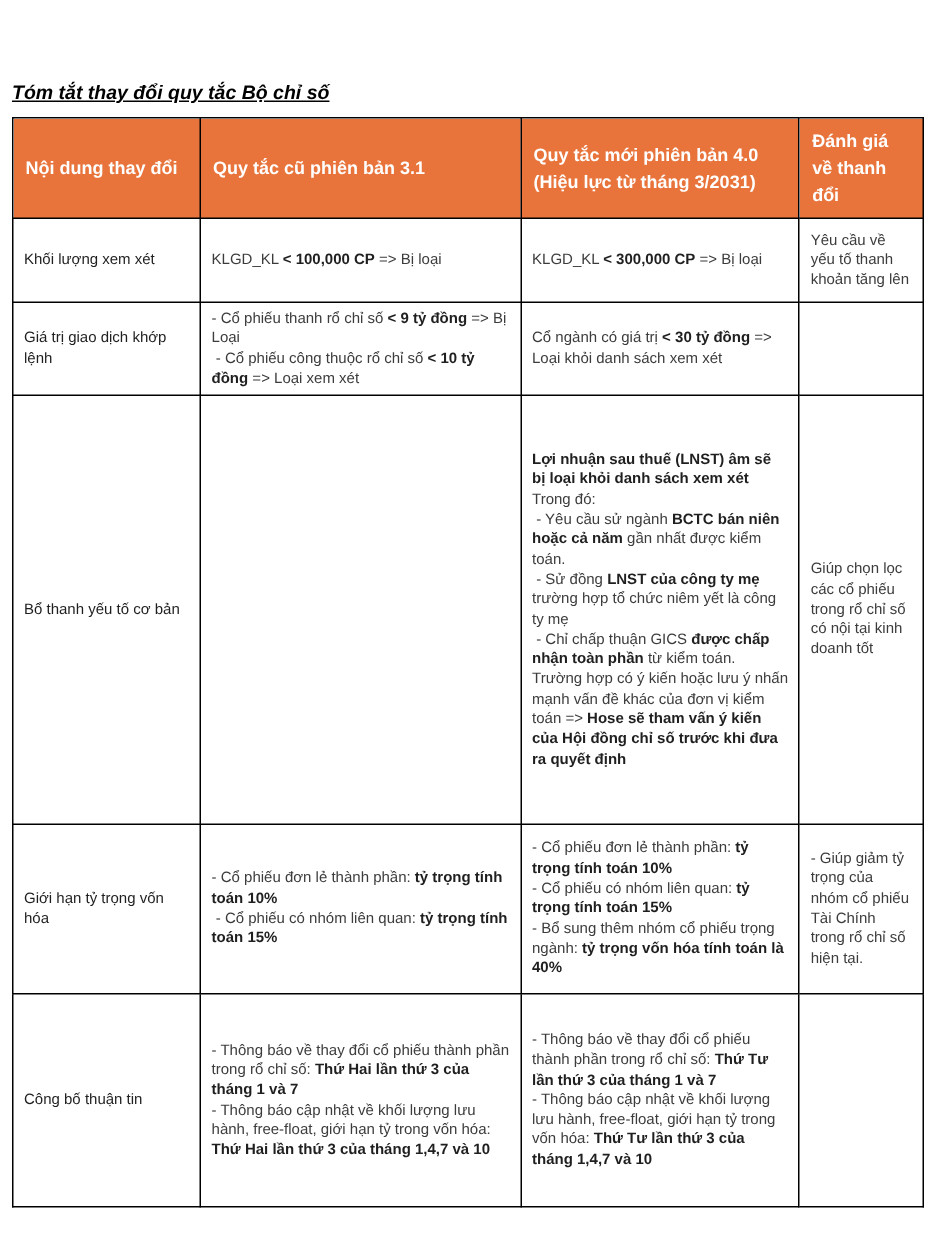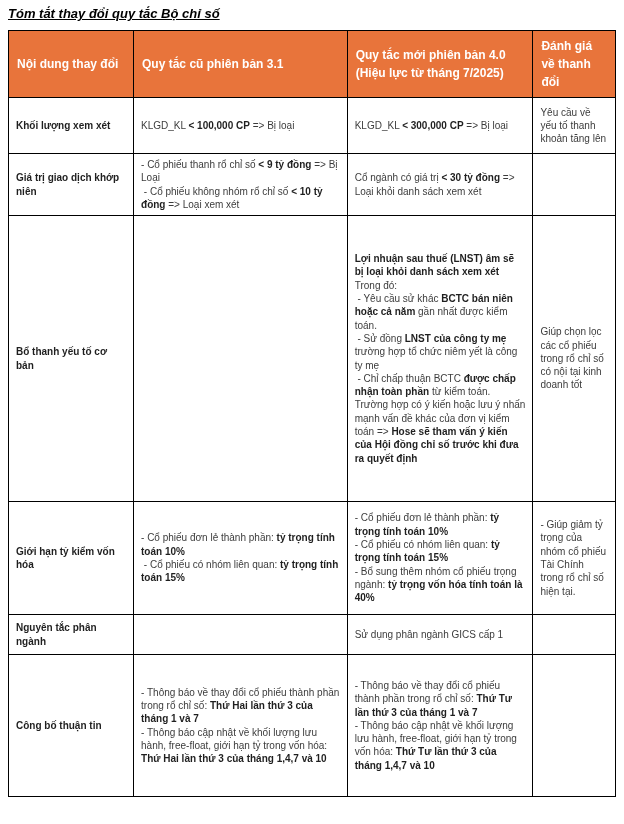--- a/index.html
+++ b/index.html
@@ -9,21 +9,21 @@
     --body-text:#3C3C3C;
     --strong-text:#1F1F1F;
   }
   *{box-sizing:border-box;}
   html,body{margin:0;padding:0;background:#fff;}
   body{
     width:624px;height:824px;
     font-family:"Liberation Sans",sans-serif;
     color:var(--body-text);
   }
-  .wrap{padding:4px 8px 0 8px;}
+  .wrap{padding:4px 8px 0 8px;margin-top:48px;}
   .title{
     display:inline-block;
     margin:2px 0 9px 0;
     font-size:13px;
     font-weight:bold;
     font-style:italic;
     text-decoration:underline;
     color:#000;
   }
   table{
@@ -42,21 +42,21 @@
   th{
     background:var(--header-bg);
     color:var(--header-text);
     text-align:left;
     font-weight:bold;
     font-size:12px;
     line-height:1.5;
     padding:6px 8px;
   }
   td.label{
-    font-weight:bold;
+    font-weight:normal;
     color:var(--strong-text);
   }
   .line{white-space:pre-wrap;}
   .b{font-weight:bold;color:var(--strong-text);}
 </style>
 </head>
 <body>
 
 <div class="wrap">
   <div class="title">Tóm tắt thay đổi quy tắc Bộ chỉ số</div>
@@ -65,84 +65,76 @@
     <colgroup>
         <col style="width: 20.6%;">
         <col style="width: 35.2%;">
         <col style="width: 30.6%;">
         <col style="width: 13.6%;">
       </colgroup>
     <thead>
         <tr style="height: 60px;">
           <th>Nội dung thay đổi</th>
           <th>Quy tắc cũ phiên bản 3.1</th>
-          <th>Quy tắc mới phiên bản 4.0 (Hiệu lực từ tháng 7/2025)</th>
+          <th>Quy tắc mới phiên bản 4.0 (Hiệu lực từ tháng 3/2031)</th>
           <th>Đánh giá về thanh đổi</th>
         </tr>
       </thead>
     <tbody>
         <tr style="height: 56px;">
           <td class="label">Khối lượng xem xét</td>
           <td>
             <div class="line"><span>KLGD_KL </span><span class="b">&lt; 100,000 CP</span><span> =&gt; Bị loại</span></div>
           </td>
           <td>
             <div class="line"><span>KLGD_KL </span><span class="b">&lt; 300,000 CP</span><span> =&gt; Bị loại</span></div>
           </td>
           <td>
             <div class="line"><span>Yêu cầu về yếu tố thanh khoản tăng lên</span></div>
           </td>
         </tr>
         <tr style="height: 62px;">
-          <td class="label">Giá trị giao dịch khớp niên</td>
+          <td class="label">Giá trị giao dịch khớp lệnh</td>
           <td>
             <div class="line"><span>- Cổ phiếu thanh rổ chỉ số </span><span class="b">&lt; 9 tỷ đồng</span><span> =&gt; Bị Loại</span></div>
-            <div class="line"><span> - Cổ phiếu không nhóm rổ chỉ số </span><span class="b">&lt; 10 tỷ đồng</span><span> =&gt; Loại xem xét</span></div>
+            <div class="line"><span> - Cổ phiếu công thuộc rổ chỉ số </span><span class="b">&lt; 10 tỷ đồng</span><span> =&gt; Loại xem xét</span></div>
           </td>
           <td>
             <div class="line"><span>Cổ ngành có giá trị </span><span class="b">&lt; 30 tỷ đồng</span><span> =&gt; Loại khỏi danh sách xem xét</span></div>
           </td>
           <td></td>
         </tr>
         <tr style="height: 286px;">
           <td class="label">Bổ thanh yếu tố cơ bản</td>
           <td></td>
           <td>
             <div class="line"><span class="b">Lợi nhuận sau thuế (LNST) âm sẽ bị loại khỏi danh sách xem xét</span></div>
             <div class="line"><span>Trong đó:</span></div>
-            <div class="line"><span> - Yêu cầu sử khác </span><span class="b">BCTC bán niên hoặc cả năm</span><span> gần nhất được kiểm toán.</span></div>
+            <div class="line"><span> - Yêu cầu sử ngành </span><span class="b">BCTC bán niên hoặc cả năm</span><span> gần nhất được kiểm toán.</span></div>
             <div class="line"><span> - Sử đồng </span><span class="b">LNST của công ty mẹ</span><span> trường hợp tổ chức niêm yết là công ty mẹ</span></div>
-            <div class="line"><span> - Chỉ chấp thuận BCTC </span><span class="b">được chấp nhận toàn phần</span><span> từ kiểm toán. Trường hợp có ý kiến hoặc lưu ý nhấn mạnh vấn đề khác của đơn vị kiểm toán =&gt; </span><span class="b">Hose sẽ tham vấn ý kiến của Hội đồng chỉ số trước khi đưa ra quyết định</span></div>
+            <div class="line"><span> - Chỉ chấp thuận GICS </span><span class="b">được chấp nhận toàn phần</span><span> từ kiểm toán. Trường hợp có ý kiến hoặc lưu ý nhấn mạnh vấn đề khác của đơn vị kiểm toán =&gt; </span><span class="b">Hose sẽ tham vấn ý kiến của Hội đồng chỉ số trước khi đưa ra quyết định</span></div>
           </td>
           <td>
             <div class="line"><span>Giúp chọn lọc các cổ phiếu trong rổ chỉ số có nội tại kinh doanh tốt</span></div>
           </td>
         </tr>
         <tr style="height: 113px;">
-          <td class="label">Giới hạn tỷ kiểm vốn hóa</td>
+          <td class="label">Giới hạn tỷ trọng vốn hóa</td>
           <td>
             <div class="line"><span>- Cổ phiếu đơn lẻ thành phần: </span><span class="b">tỷ trọng tính toán 10%</span></div>
             <div class="line"><span> - Cổ phiếu có nhóm liên quan: </span><span class="b">tỷ trọng tính toán 15%</span></div>
           </td>
           <td>
             <div class="line"><span>- Cổ phiếu đơn lẻ thành phần: </span><span class="b">tỷ trọng tính toán 10%</span></div>
             <div class="line"><span>- Cổ phiếu có nhóm liên quan: </span><span class="b">tỷ trọng tính toán 15%</span></div>
             <div class="line"><span>- Bổ sung thêm nhóm cổ phiếu trọng ngành: </span><span class="b">tỷ trọng vốn hóa tính toán là 40%</span></div>
           </td>
           <td>
             <div class="line"><span>- Giúp giảm tỷ trọng của nhóm cổ phiếu Tài Chính trong rổ chỉ số hiện tại.</span></div>
           </td>
-        </tr>
-        <tr style="height: 40px;">
-          <td class="label">Nguyên tắc phân ngành</td>
-          <td></td>
-          <td>
-            <div class="line"><span>Sử dụng phân ngành GICS cấp 1</span></div>
-          </td>
-          <td></td>
         </tr>
         <tr style="height: 142px;">
           <td class="label">Công bố thuận tin</td>
           <td>
             <div class="line"><span>- Thông báo về thay đổi cổ phiếu thành phần trong rổ chỉ số: </span><span class="b">Thứ Hai lần thứ 3 của tháng 1 và 7</span></div>
             <div class="line"><span>- Thông báo cập nhật về khối lượng lưu hành, free-float, giới hạn tỷ trong vốn hóa: </span><span class="b">Thứ Hai lần thứ 3 của tháng 1,4,7 và 10</span></div>
           </td>
           <td>
             <div class="line"><span>- Thông báo về thay đổi cổ phiếu thành phần trong rổ chỉ số: </span><span class="b">Thứ Tư lần thứ 3 của tháng 1 và 7</span></div>
             <div class="line"><span>- Thông báo cập nhật về khối lượng lưu hành, free-float, giới hạn tỷ trong vốn hóa: </span><span class="b">Thứ Tư lần thứ 3 của tháng 1,4,7 và 10</span></div>

